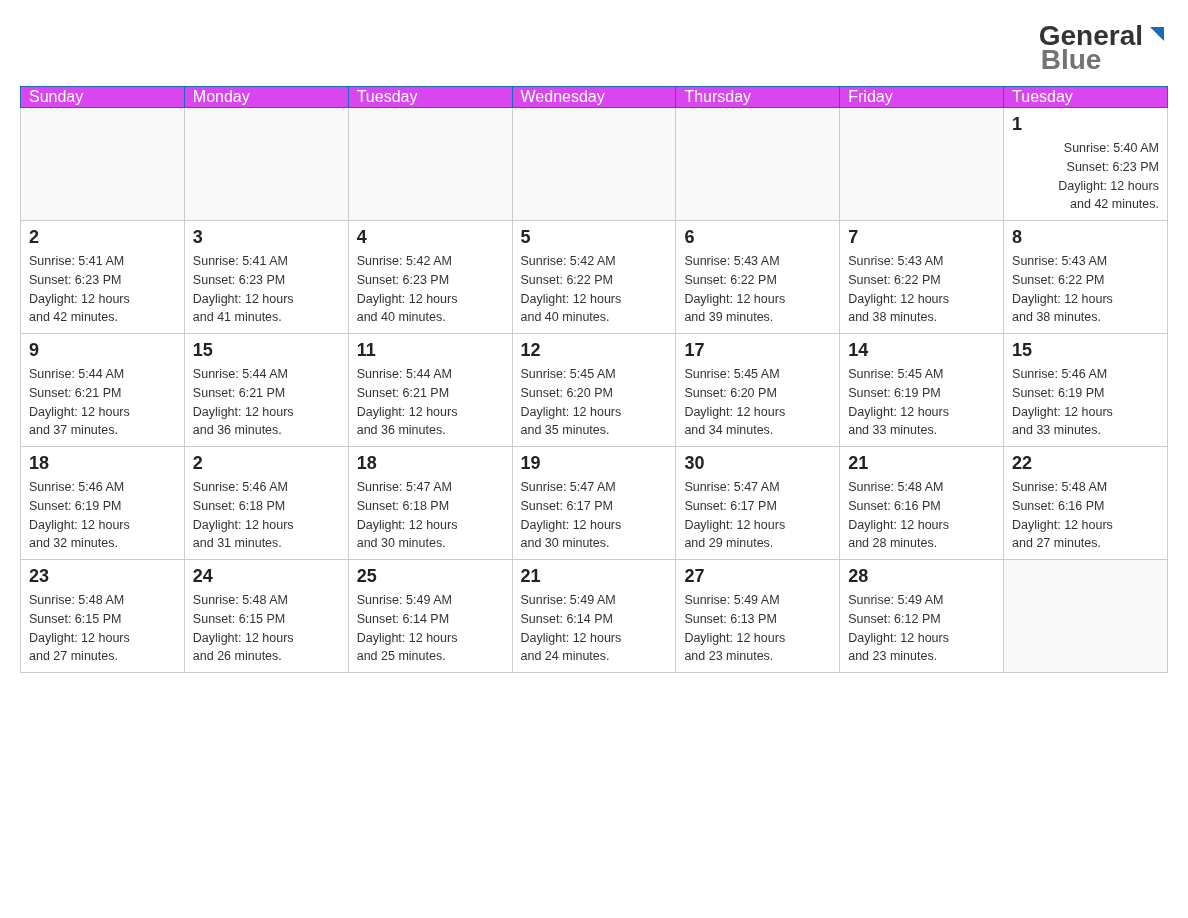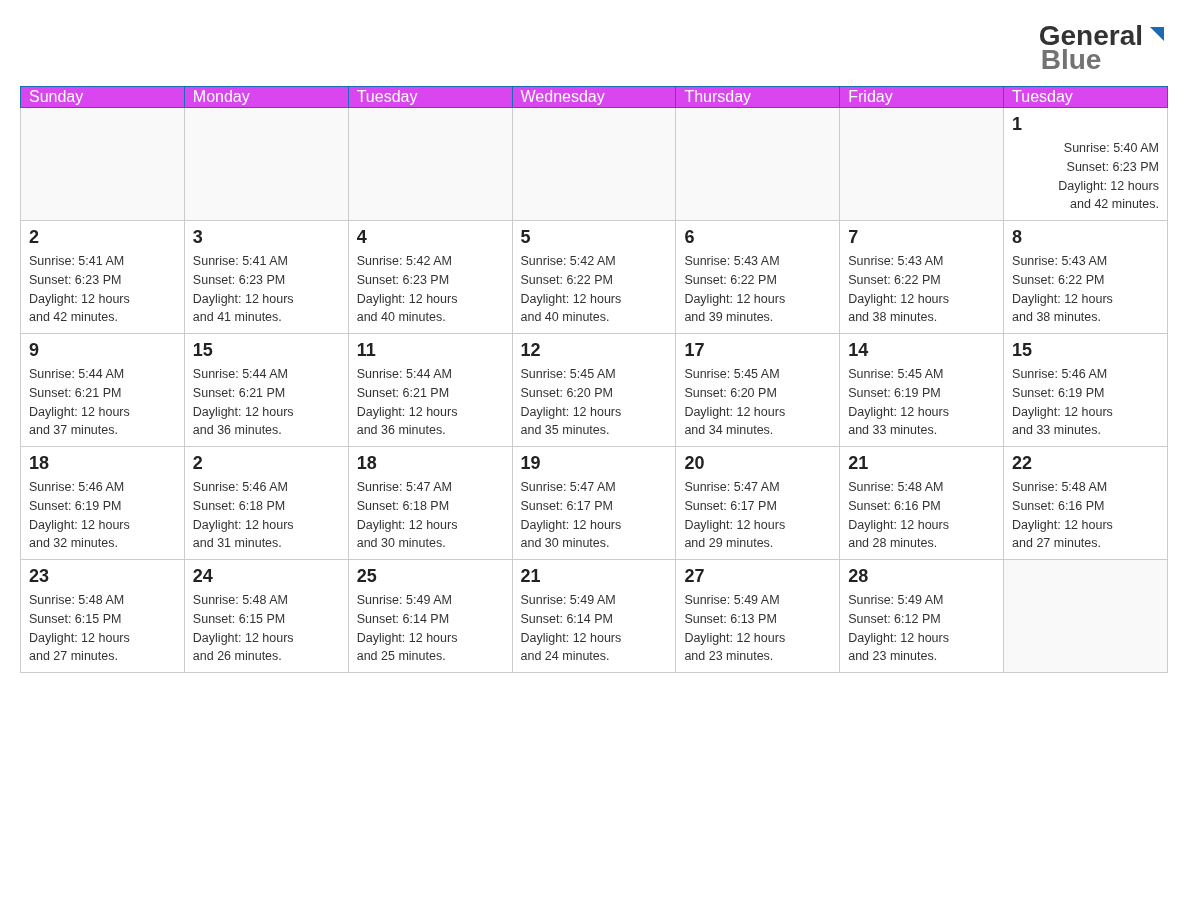--- a/index.html
+++ b/index.html
@@ -263,21 +263,21 @@
 and 30 minutes.</div>
         </td>
         <td>
           <span class="day-number">19</span>
           <div class="day-info" style="white-space: pre-line;">Sunrise: 5:47 AM
 Sunset: 6:17 PM
 Daylight: 12 hours
 and 30 minutes.</div>
         </td>
         <td>
-          <span class="day-number">20</span>
+          <span class="day-number">30</span>
           <div class="day-info" style="white-space: pre-line;">Sunrise: 5:47 AM
 Sunset: 6:17 PM
 Daylight: 12 hours
 and 29 minutes.</div>
         </td>
         <td>
           <span class="day-number">21</span>
           <div class="day-info" style="white-space: pre-line;">Sunrise: 5:48 AM
 Sunset: 6:16 PM
 Daylight: 12 hours

